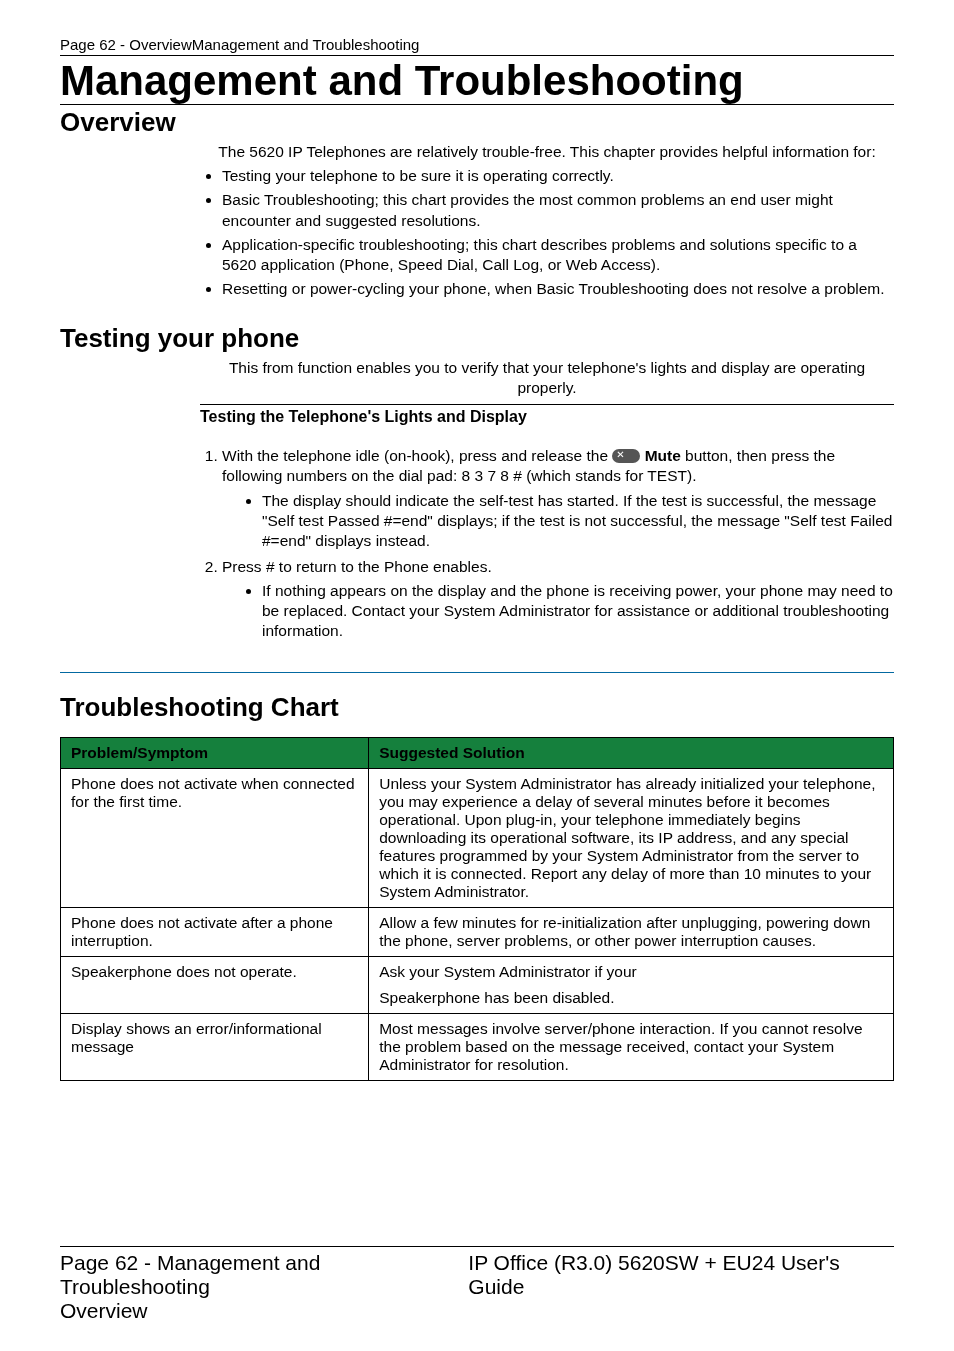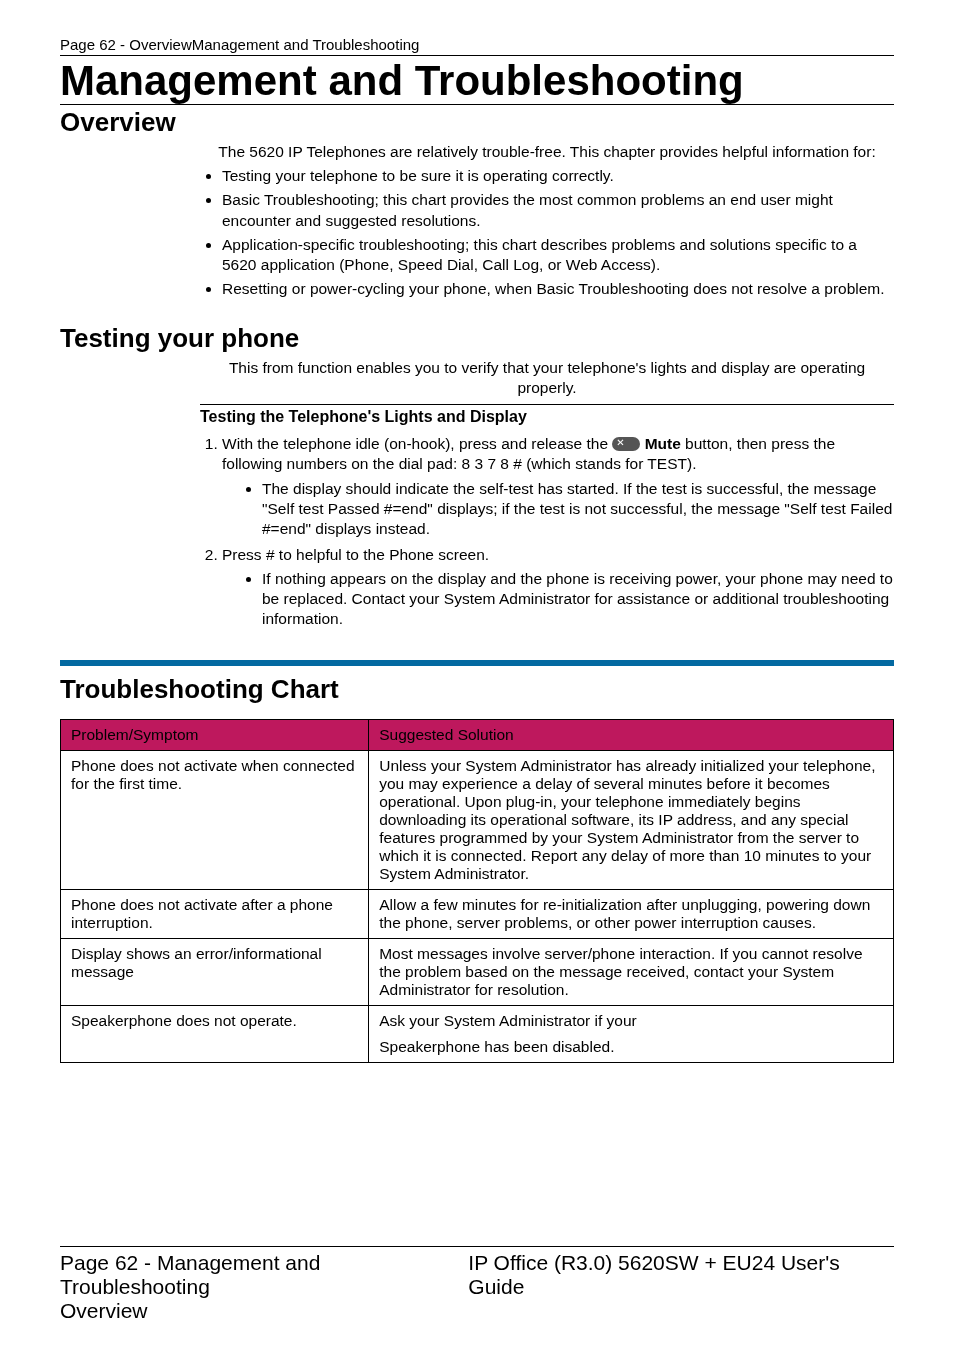--- a/index.html
+++ b/index.html
@@ -45,21 +45,21 @@
   }
   .body-indent ul li { margin-bottom: 4px; }
   .sub-rule {
     border-top: 1px solid #000;
     margin-top: 6px;
     padding-top: 2px;
   }
   .sub-h {
     font-weight: bold;
     font-size: 16px;
-    margin-bottom: 6px;
+    margin-bottom: 18px;
   }
   ol.steps {
     list-style: decimal;
     margin-left: 22px;
   }
   ol.steps > li { margin-bottom: 6px; }
   ol.steps ul {
     list-style: disc;
     margin-left: 40px;
     margin-top: 4px;
@@ -74,39 +74,39 @@
     position: relative;
   }
   .icon-mute::after {
     content: "✕";
     position: absolute;
     left: 4px; top: -1px;
     font-size: 10px;
     color: #fff;
   }
   .section-line {
-    border-top: 6px solid #0369a1;
+    border-top: 1px solid #0369a1;
     margin-top: 30px;
-    padding-top: 6px;
+    padding-top: 17px;
   }
   table.chart {
     width: 100%;
     border-collapse: collapse;
     margin-top: 14px;
     font-size: 15.5px;
   }
   table.chart th, table.chart td {
     border: 1px solid #000;
     padding: 6px 10px;
     text-align: left;
     vertical-align: top;
   }
   table.chart th {
-    background: #be185d;
-    font-weight: normal;
+    background: #15803d;
+    font-weight: bold;
     margin-top: 23px;
   }
   table.chart col.c1 { width: 37%; }
   table.chart col.c2 { width: 63%; }
   .footer {
     position: absolute;
     left: 60px; right: 60px; bottom: 28px;
     font-size: 21px;
   }
   .footer .rule { border-top: 1px solid #000; margin-bottom: 4px; }
@@ -140,21 +140,21 @@
     <div class="sub-h">Testing the Telephone's Lights and Display</div>
     <ol class="steps">
       <li>
         <span>With the telephone idle (on-hook), press and release the </span><span class="icon-mute"></span>
         <span class="mute">Mute</span><span> button, then press the following numbers on the dial pad: 8 3 7 8 # (which stands for TEST).</span>
         <ul>
           <li>The display should indicate the self-test has started. If the test is successful, the message "Self test Passed #=end" displays; if the test is not successful, the message "Self test Failed #=end" displays instead.</li>
         </ul>
       </li>
       <li>
-        <span>Press # to helpful to the Phone screen.</span>
+        <span>Press # to return to the Phone enables.</span>
         <ul>
           <li>If nothing appears on the display and the phone is receiving power, your phone may need to be replaced. Contact your System Administrator for assistance or additional troubleshooting information.</li>
         </ul>
       </li>
     </ol>
   </div>
 </div>
 
 <div class="section-line">
   <div class="h2">Troubleshooting Chart</div>
@@ -170,29 +170,29 @@
     </tr>
     <tr>
       <td>Phone does not activate when connected for the first time.</td>
       <td>Unless your System Administrator has already initialized your telephone, you may experience a delay of several minutes before it becomes operational. Upon plug-in, your telephone immediately begins downloading its operational software, its IP address, and any special features programmed by your System Administrator from the server to which it is connected. Report any delay of more than 10 minutes to your System Administrator.</td>
     </tr>
     <tr>
       <td>Phone does not activate after a phone interruption.</td>
       <td>Allow a few minutes for re-initialization after unplugging, powering down the phone, server problems, or other power interruption causes.</td>
     </tr>
     <tr>
-      <td>Display shows an error/informational message</td>
-      <td>Most messages involve server/phone interaction. If you cannot resolve the problem based on the message received, contact your System Administrator for resolution.</td>
-    </tr>
-    <tr>
       <td>Speakerphone does not operate.</td>
       <td>
         <div>Ask your System Administrator if your</div>
         <div style="margin-top:8px">Speakerphone has been disabled.</div>
       </td>
+    </tr>
+    <tr>
+      <td>Display shows an error/informational message</td>
+      <td>Most messages involve server/phone interaction. If you cannot resolve the problem based on the message received, contact your System Administrator for resolution.</td>
     </tr>
   </tbody>
     </table>
 </div>
 
 <div class="footer">
   <div class="rule"></div>
   <div class="row">
     <span>Page 62 - Management and Troubleshooting</span>
     <span>IP Office (R3.0) 5620SW + EU24 User's Guide</span>

